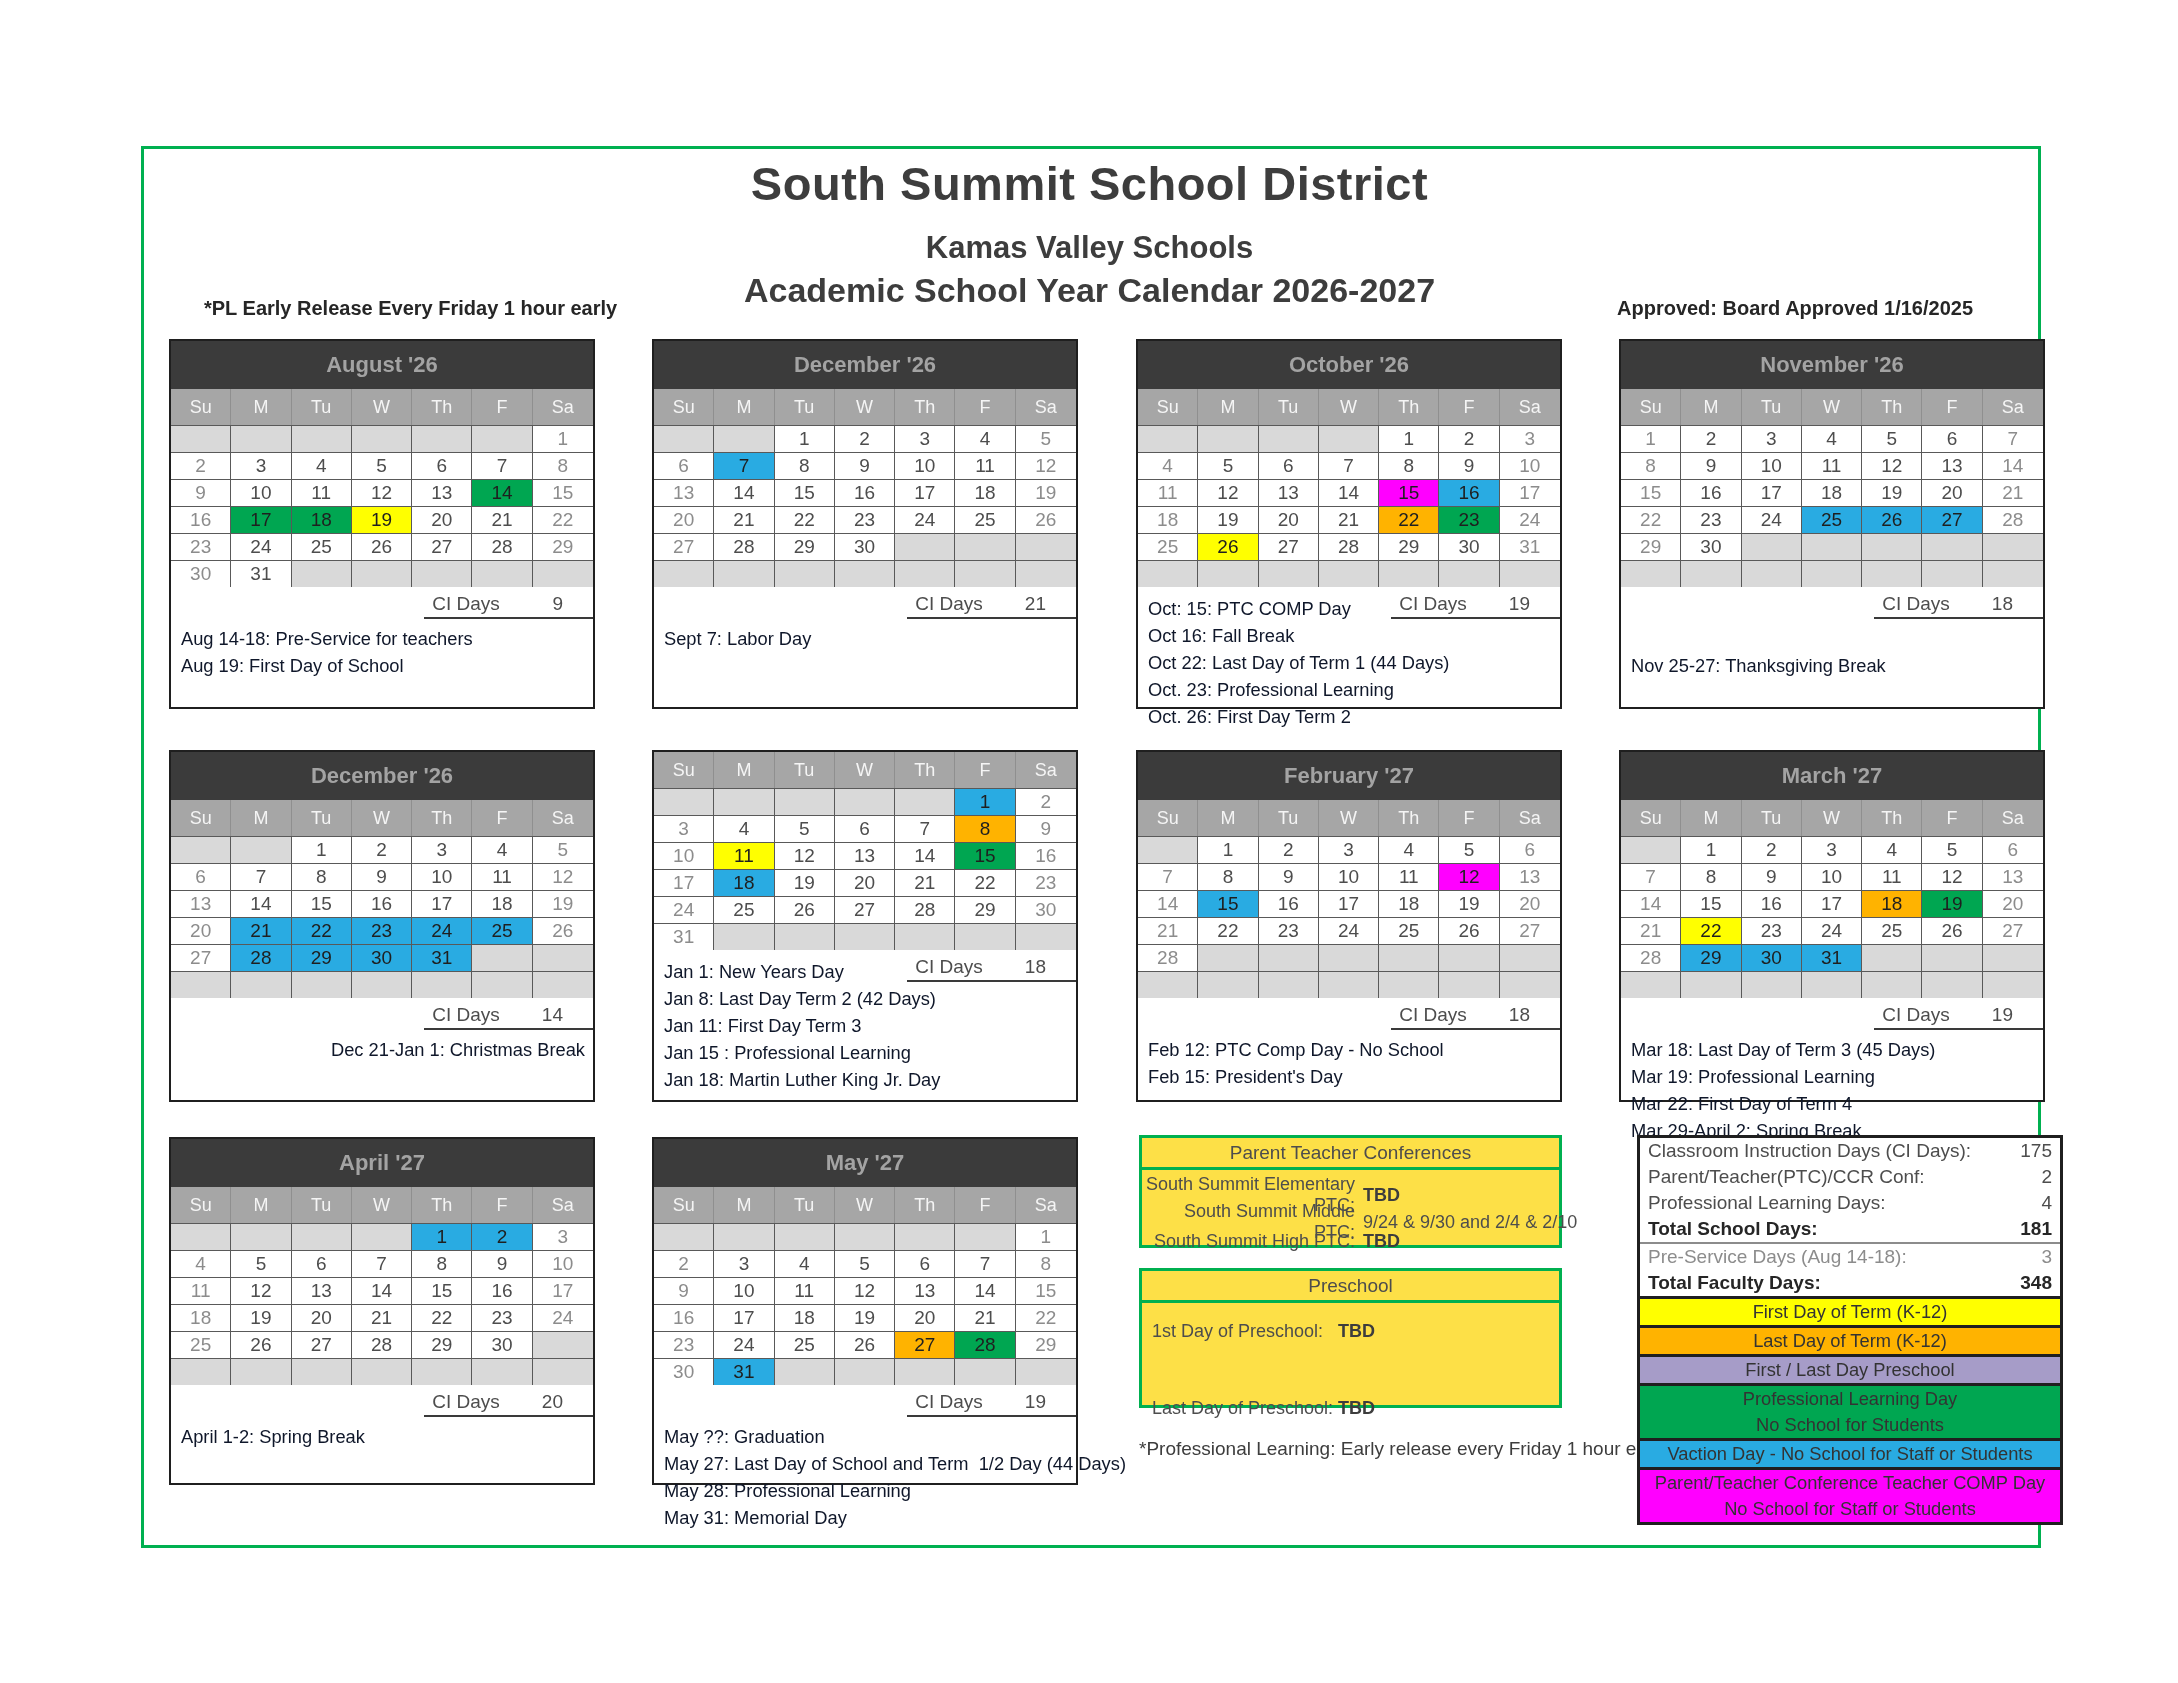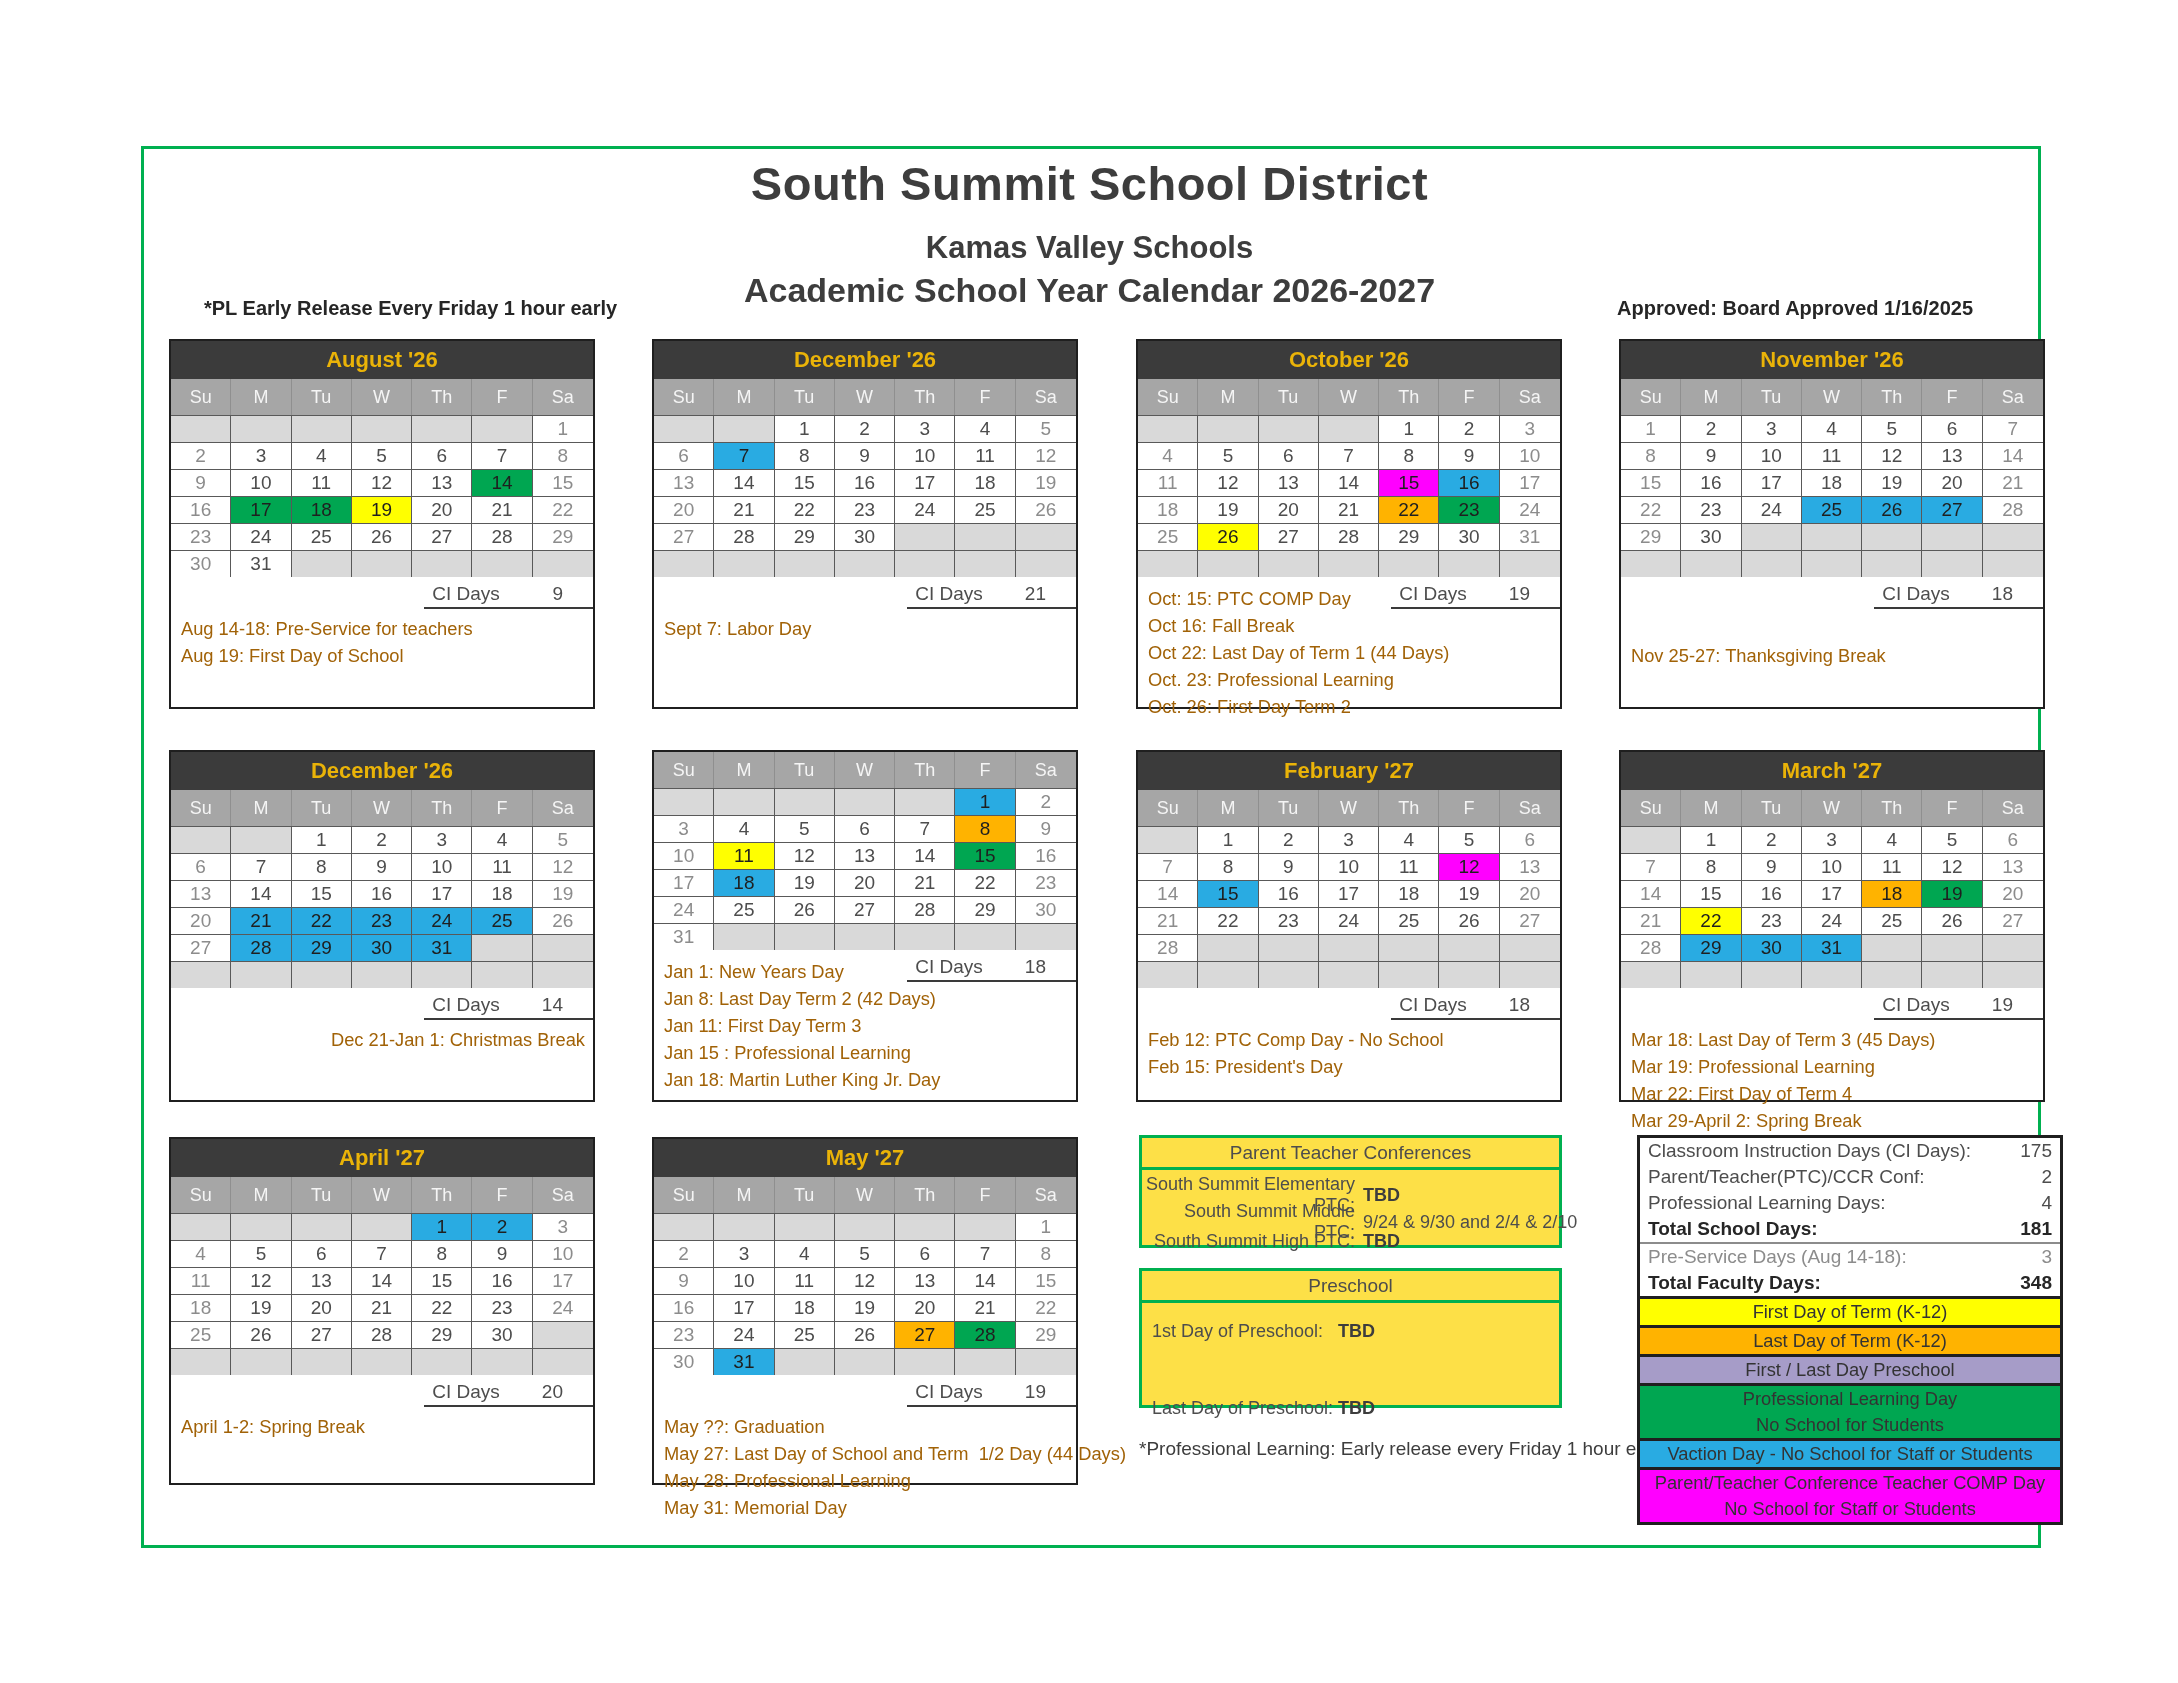--- a/index.html
+++ b/index.html
@@ -6,39 +6,39 @@
   #page{position:relative;width:2178px;height:1683px;background:#fff;overflow:hidden;
         font-family:"Liberation Sans","DejaVu Sans",sans-serif;color:#4d4d4d;}
   #board{position:absolute;left:141px;top:146px;width:1894px;height:1396px;border:3px solid #00B050;background:#fff;}
   .ttl{position:absolute;left:141px;width:1897px;text-align:center;color:#3d3d3d;font-weight:bold;}
   #district{top:156px;font-size:47px;letter-spacing:0.5px;}
   #schools{top:230px;font-size:31px;}
   #calline{top:271px;font-size:34px;}
   #plnote{position:absolute;left:204px;top:297px;font-size:20px;font-weight:bold;color:#262626;}
   #approved{position:absolute;left:1617px;top:297px;font-size:20px;font-weight:bold;color:#262626;}
   .month{position:absolute;width:426px;border:2px solid #1f1f1f;background:#fff;box-sizing:border-box;}
-  .m-title{height:38px;background:#3b3b3b;color:#eab308;font-weight:bold;font-size:22px;
+  .m-title{height:48px;background:#3b3b3b;color:#a3a3a3;font-weight:bold;font-size:22px;
            display:flex;align-items:center;justify-content:center;}
   .dow{display:grid;grid-template-columns:repeat(7,1fr);height:36px;background:#a6a6a6;}
   .dow>div{display:flex;align-items:center;justify-content:center;color:#f5f5f5;font-size:18px;
            border-right:1px solid #8f8f8f;box-sizing:border-box;}
   .dow>div:last-child{border-right:none;}
   .wk{display:grid;grid-template-columns:repeat(7,1fr);height:27px;}
   .wk>div{display:flex;align-items:center;justify-content:center;font-size:19px;
           border-right:1px solid #595959;border-top:1px solid #595959;box-sizing:border-box;background:#fff;}
   .wk>div:last-child{border-right:none;}
   .wk>div.blank{background:#d9d9d9;}
   .wk>div.we{color:#8c8c8c;}
   .wk>div.col{color:#1f1f1f;}
   .footer{position:relative;}
   .cibox{position:absolute;top:6px;right:0;width:40%;display:flex;justify-content:space-between;
          padding:0 30px 2px 8px;border-bottom:2px solid #3a3a3a;font-size:19px;box-sizing:border-box;}
   .notes{padding:38px 8px 0 10px;}
   .notes.beside{padding-top:8px;}
-  .note{min-height:27px;line-height:27px;font-size:18.3px;color:#a16207;white-space:pre;}
+  .note{min-height:27px;line-height:27px;font-size:18.3px;color:#0f172a;white-space:pre;}
   .gbox{position:absolute;width:423px;border:3px solid #00B050;box-sizing:border-box;background:#fde047;}
   .gbox .g-title{height:29px;display:flex;align-items:center;justify-content:center;
                  font-size:19px;color:#4d4d4d;border-bottom:3px solid #00B050;}
   #ptc-rows{padding-top:4px;}
   .ptc-row{display:grid;grid-template-columns:53% 47%;height:27px;align-items:center;font-size:18px;}
   .ptc-row .lab{text-align:right;padding-right:8px;}
   .ptc-row .val{text-align:left;white-space:nowrap;}
   .val.b{font-weight:bold;color:#3d3d3d;}
   .ps-row{position:relative;height:27px;font-size:18px;}
   .ps-row .lab{position:absolute;left:10px;}

